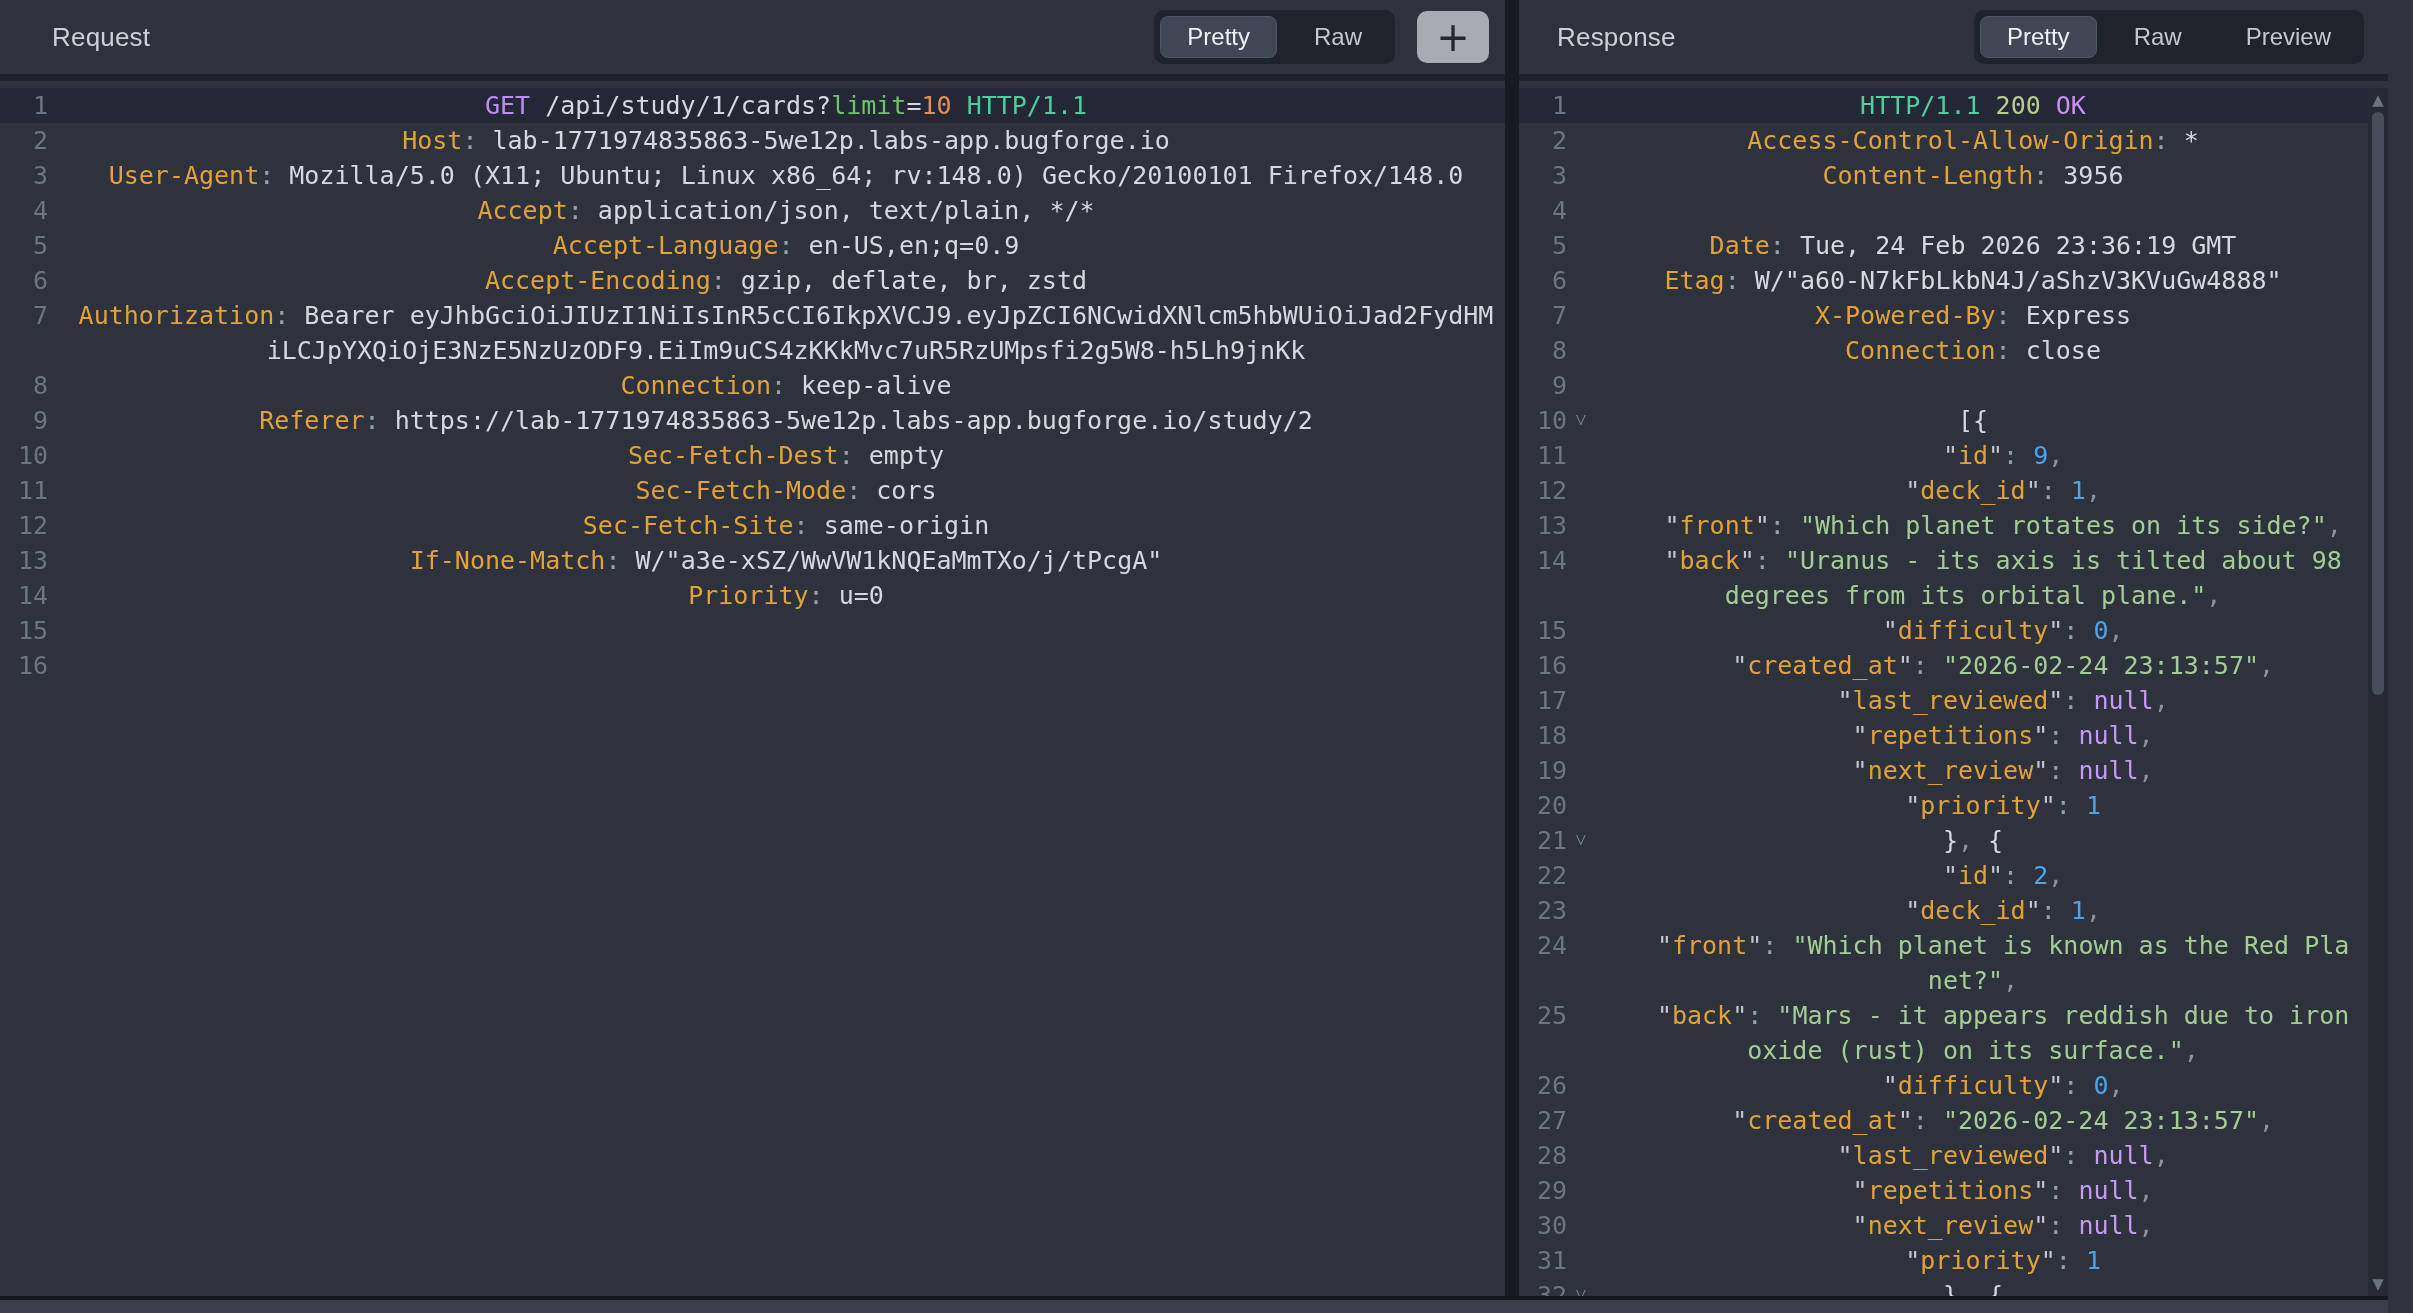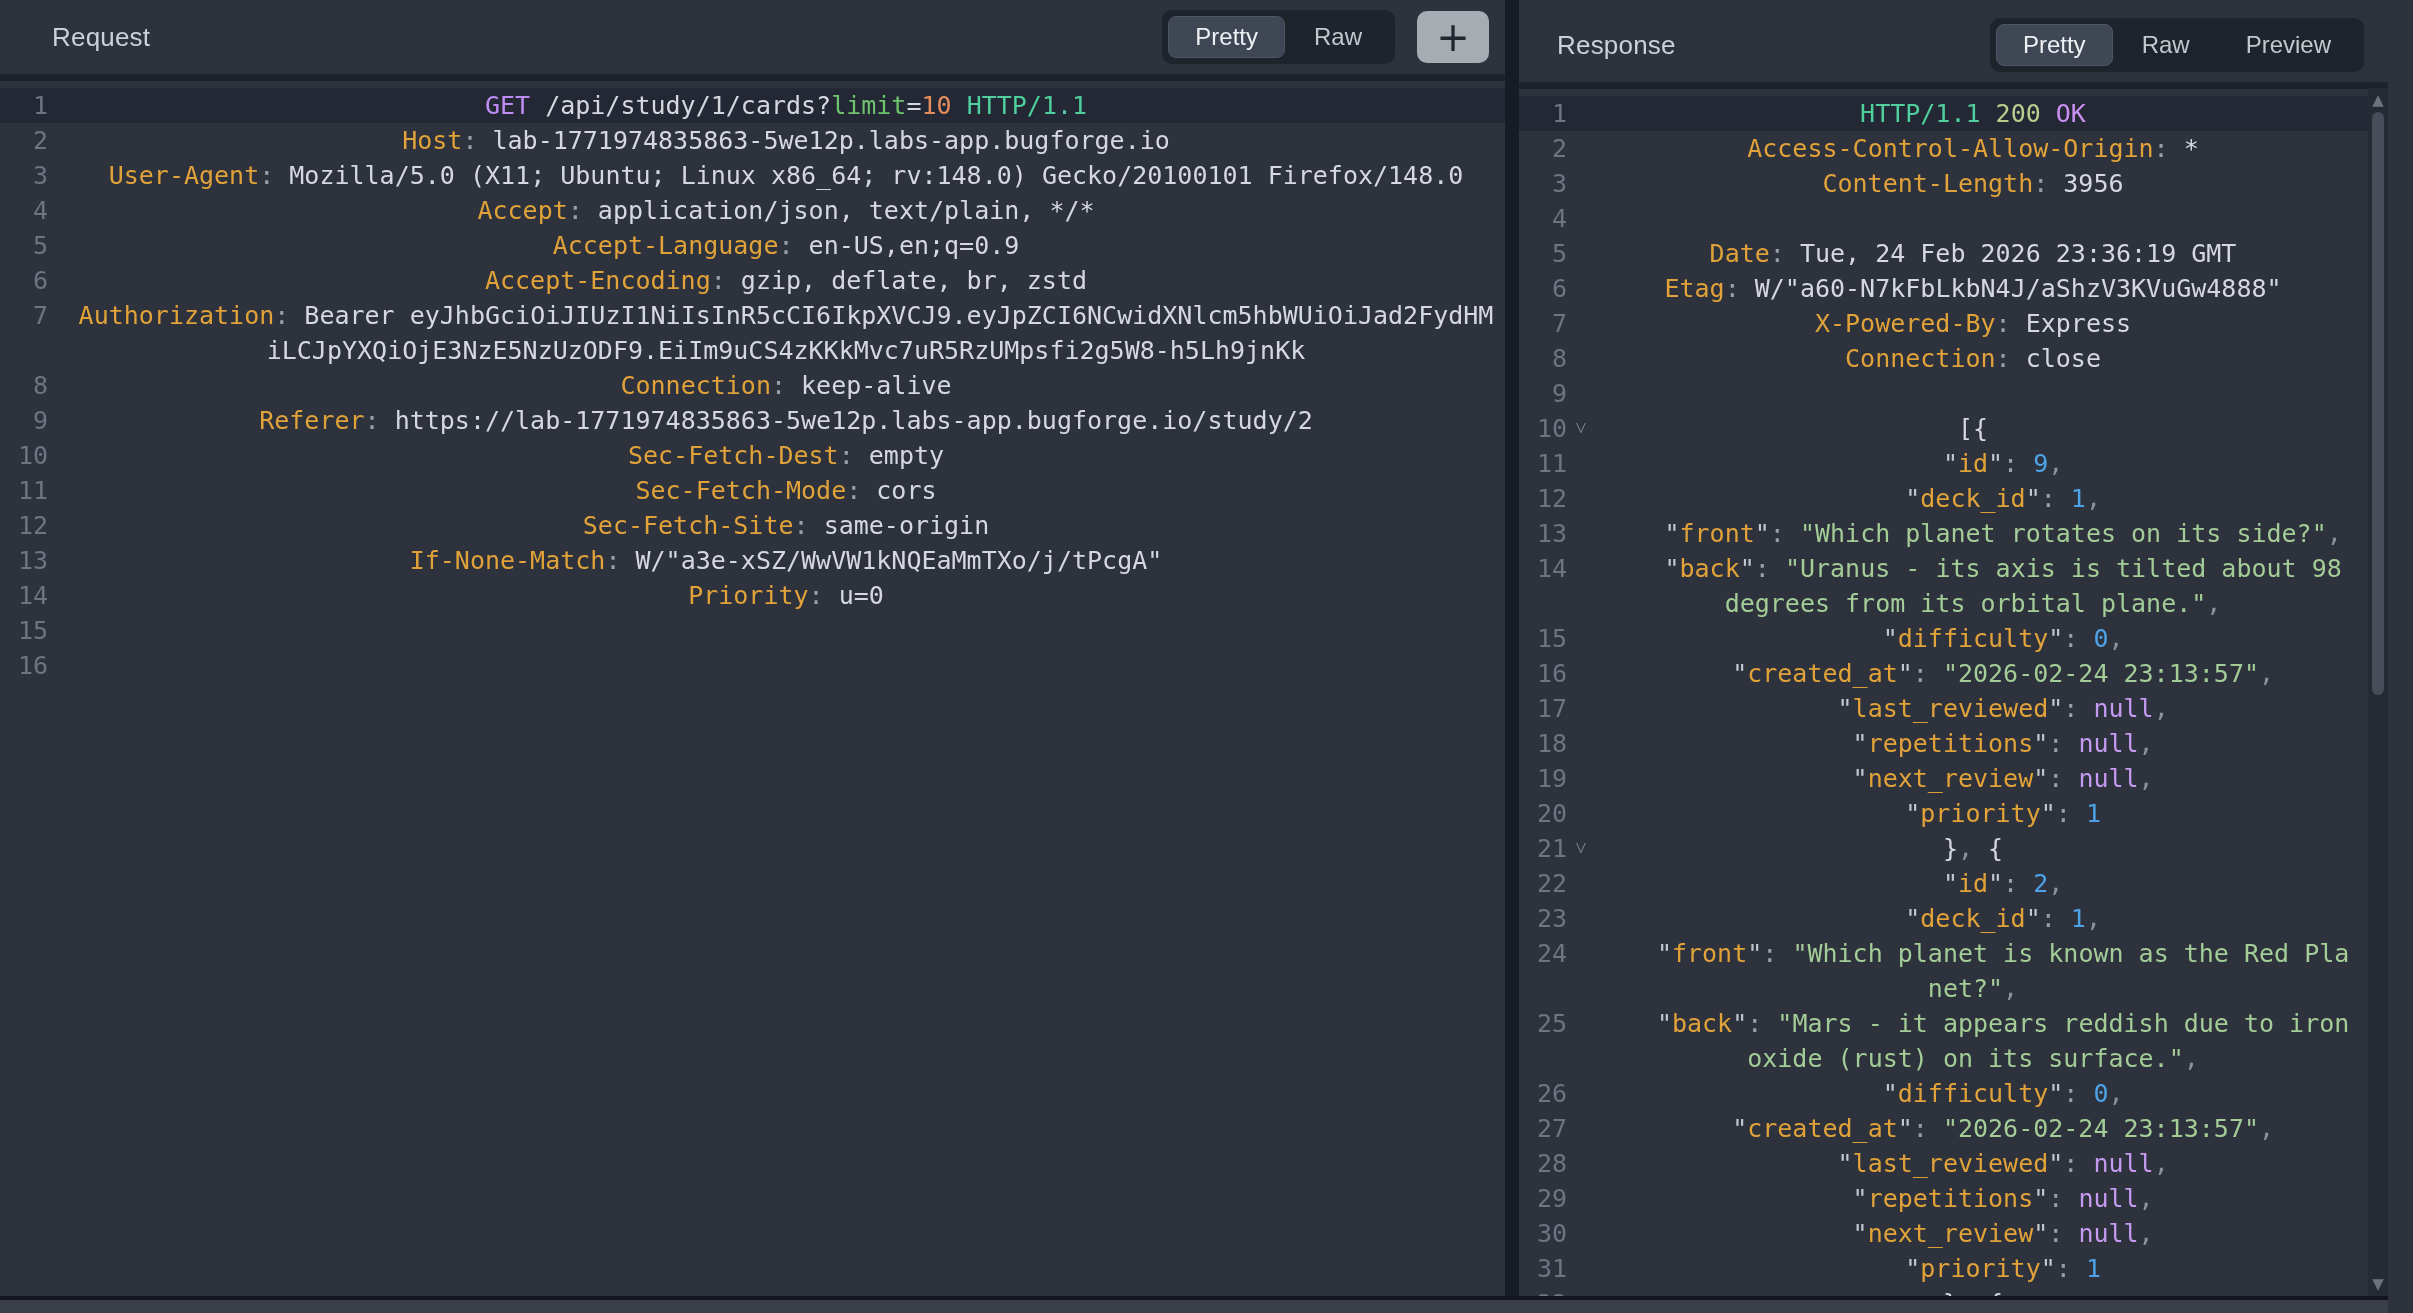--- a/index.html
+++ b/index.html
@@ -12,26 +12,26 @@
   .app { display:flex; width:2388px; height:1313px; position:relative; }
   .panel { height:100%; position:relative; background:#2d323d; }
   .panel-request { width:1505px; }
   .divider { width:14px; background:#171b23; flex:none; }
   .panel-response { flex:1; }
 
   .panel-header {
     height:81px; display:flex; align-items:center;
     padding:0 16px 0 52px; border-bottom:7px solid #1e222c;
   }
-  .panel-response .panel-header { padding-left:38px; padding-right:24px;margin-top:8px; }
+  .panel-response .panel-header { padding-left:38px; padding-right:24px; }
   .panel-title { font-size:26px; color:#ccd0d7; letter-spacing:0.2px; }
   .header-spacer { flex:1; }
 
   .segmented {
-    display:flex; background:#1f232b; border-radius:10px; padding:6px; gap:2px;
+    display:flex; background:#1f232b; border-radius:10px; padding:6px; gap:10px;
   }
   .seg-btn {
     font-family:"Liberation Sans", sans-serif;
     font-size:24px; color:#c3c7ce; background:transparent; border:none;
     padding:8px 27px; border-radius:8px; cursor:pointer; line-height:1.1;
   }
   .seg-btn.selected {
     background:#40475 4;
     background:#404754; color:#eef0f4; border:1px solid #4d5463; padding:7px 26px;
   }

